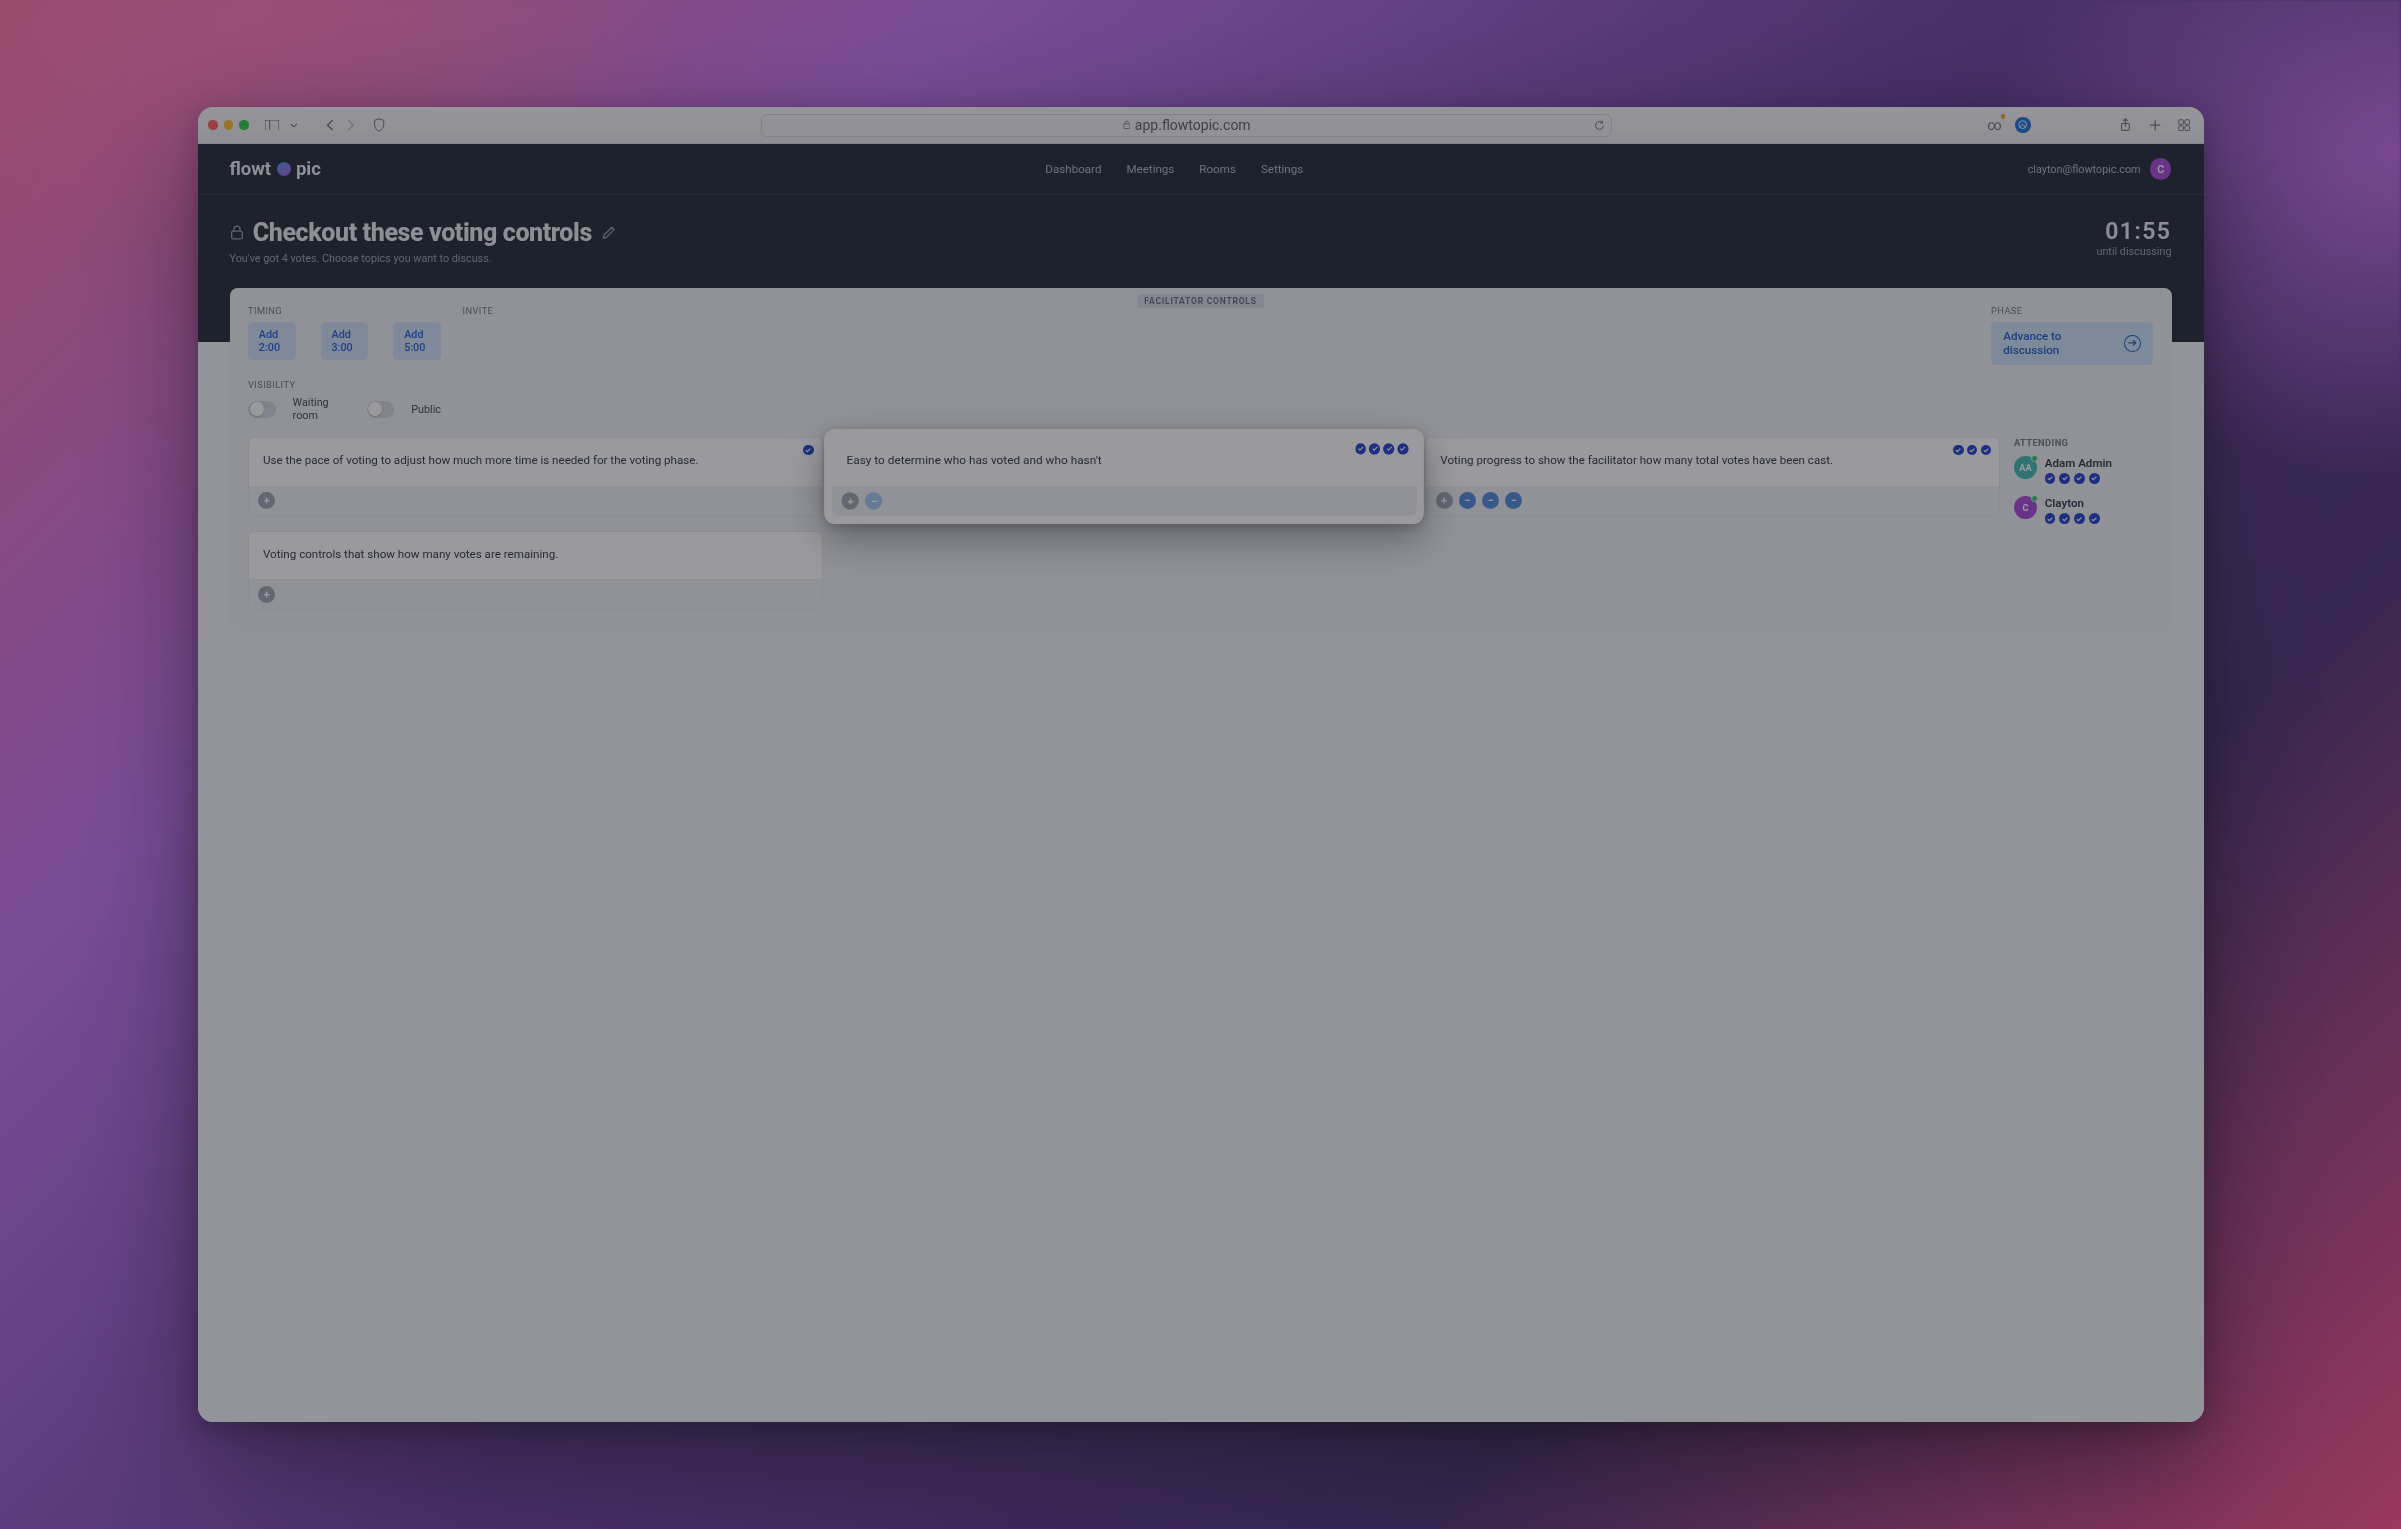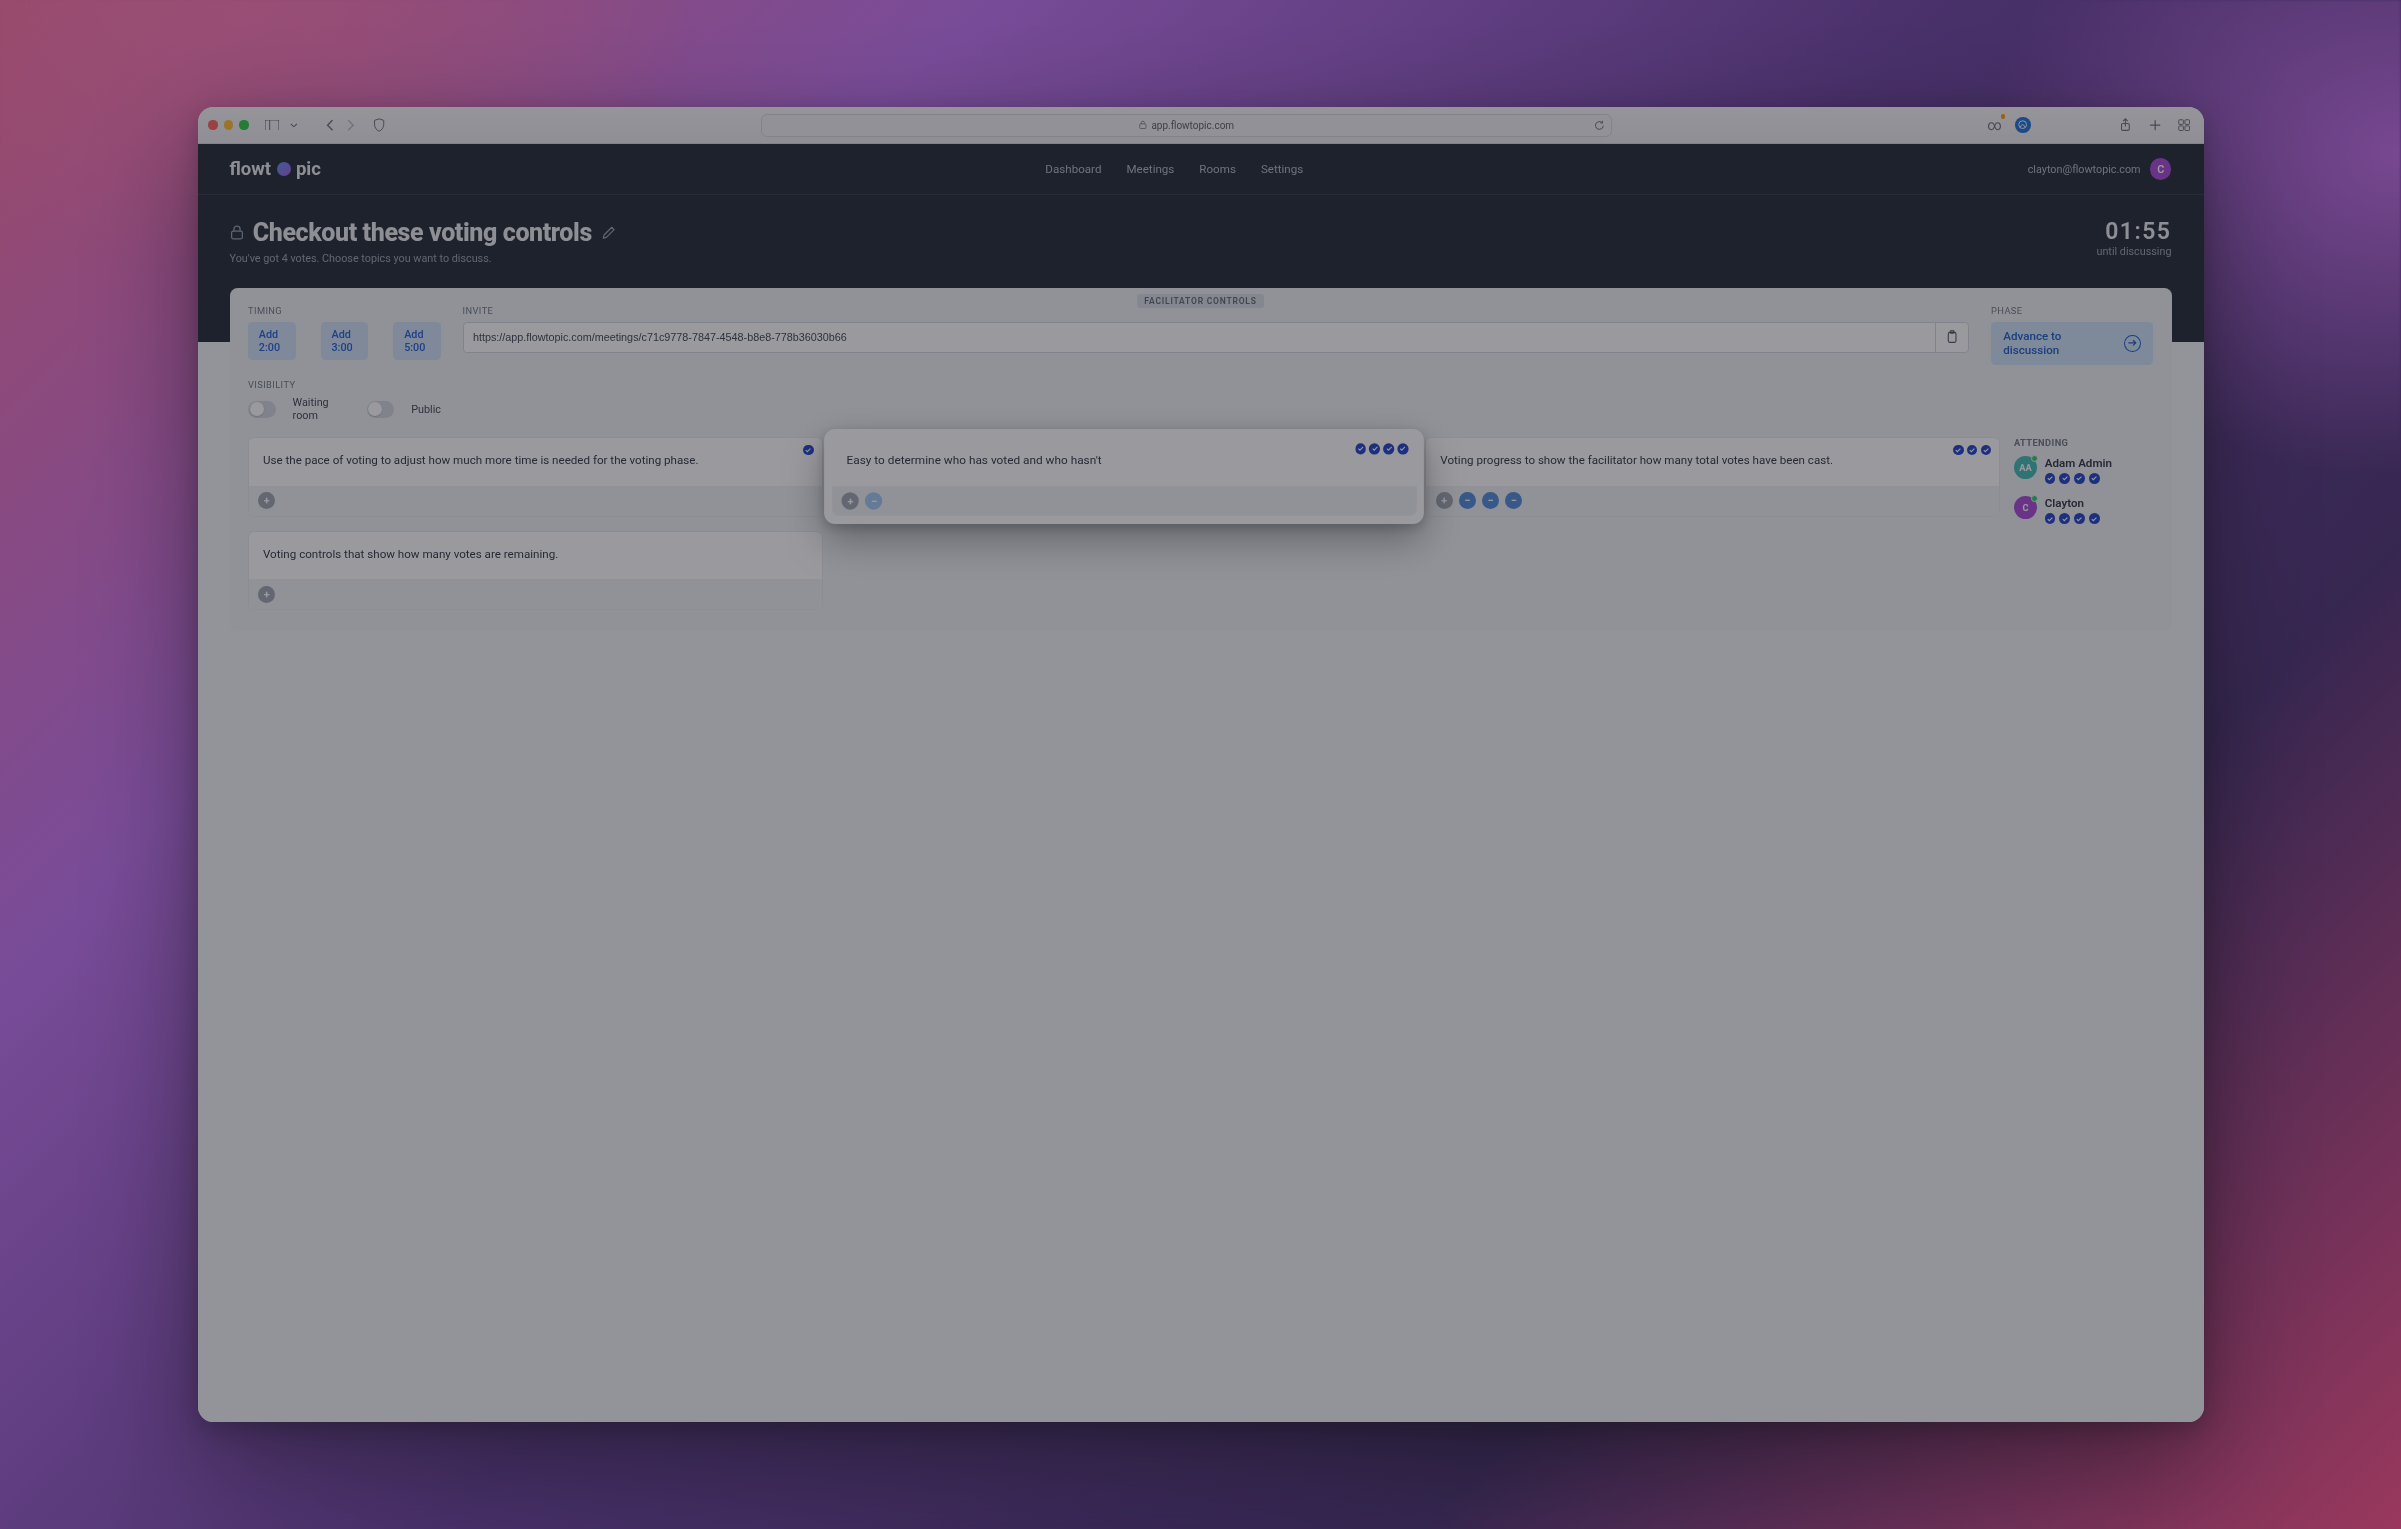--- a/index.html
+++ b/index.html
@@ -55,21 +55,21 @@
   .traffic span{ width:9.3px; height:9.3px; border-radius:50%; display:block;}
   .tl-red{background:#ff5f57;} .tl-yellow{background:#febc2e;} .tl-green{background:#28c840;}
   .tb-btn{ width:17px; height:17px; display:flex; align-items:center; justify-content:center; color:#6e6d76;}
   .tb-group{ display:flex; align-items:center; gap:4.6px; }
   .sidebar-glyph{font-size:12.3px;}
   .chev{font-size:14px;}
   .addr-wrap{flex:1; display:flex; justify-content:center;}
   .addr {
     width:54%; height:23px; border:0.8px solid #d6d4da; border-radius:6.2px;
     background:#f1eff3; display:flex; align-items:center; justify-content:center;
-    color:#5a5963; font-size:10px; gap:4.6px; position:relative;
+    color:#5a5963; font-size:14px; gap:4.6px; position:relative;
   }
   .addr .reload{position:absolute; right:6.2px; color:#7a7983;}
   .addr .lock{font-size:8.5px;}
   .right-icons{display:flex; gap:12.3px; color:#6e6d76; align-items:center;}
   .badge-dot{position:relative;}
   .badge-dot::after{content:""; position:absolute; top:-2.3px; right:-2.3px; width:4.6px; height:4.6px; background:#ff9500; border-radius:50%;}
   .privacy-circle{width:15.4px;height:15.4px;border-radius:50%;background:#1b6ed6;display:flex;align-items:center;justify-content:center;color:#fff;font-size:8.5px;}
 
   
   .app {
@@ -337,29 +337,20 @@
           <div>
             <div class="ctrl-label">TIMING</div>
             <div class="timing-chips">
               <span class="chip">Add 2:00</span>
               <span class="chip">Add 3:00</span>
               <span class="chip">Add 5:00</span>
             </div>
           </div>
           <div>
             <div class="ctrl-label">INVITE</div>
-            <div class="invite-row">
-              <input class="invite-input" readonly="" value="https://app.flowtopic.com/meetings/c71c9778-7847-4548-b8e8-778b36030b66" style="">
-              <div class="copy-btn">
-                <svg width="12.3" height="14" viewBox="0 0 16 18">
-                    <rect x="3" y="3" width="10" height="13" rx="2" fill="none" stroke="#4a5360" stroke-width="1.4"></rect>
-                    <rect x="5.5" y="1" width="5" height="3" rx="1" fill="none" stroke="#4a5360" stroke-width="1.4"></rect>
-                  </svg>
-              </div>
-            </div>
           </div>
           <div>
             <div class="ctrl-label">PHASE</div>
             <div class="phase-btn">
               <span>Advance to discussion</span>
               <span class="arrow-circ">
                 <svg width="9.3" height="7.7" viewBox="0 0 12 10">
                     <path d="M1 5 H10 M7 2 L10 5 L7 8" fill="none" stroke="#1859c7" stroke-width="1.6" stroke-linecap="round"></path>
                   </svg>
               </span>

